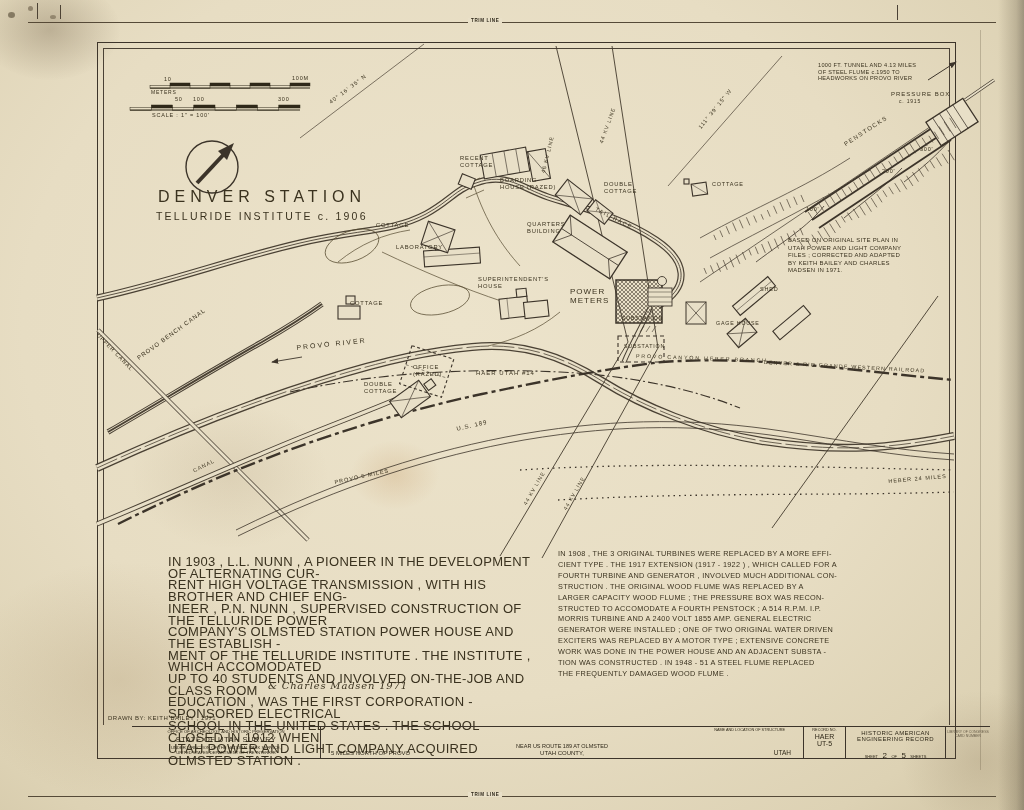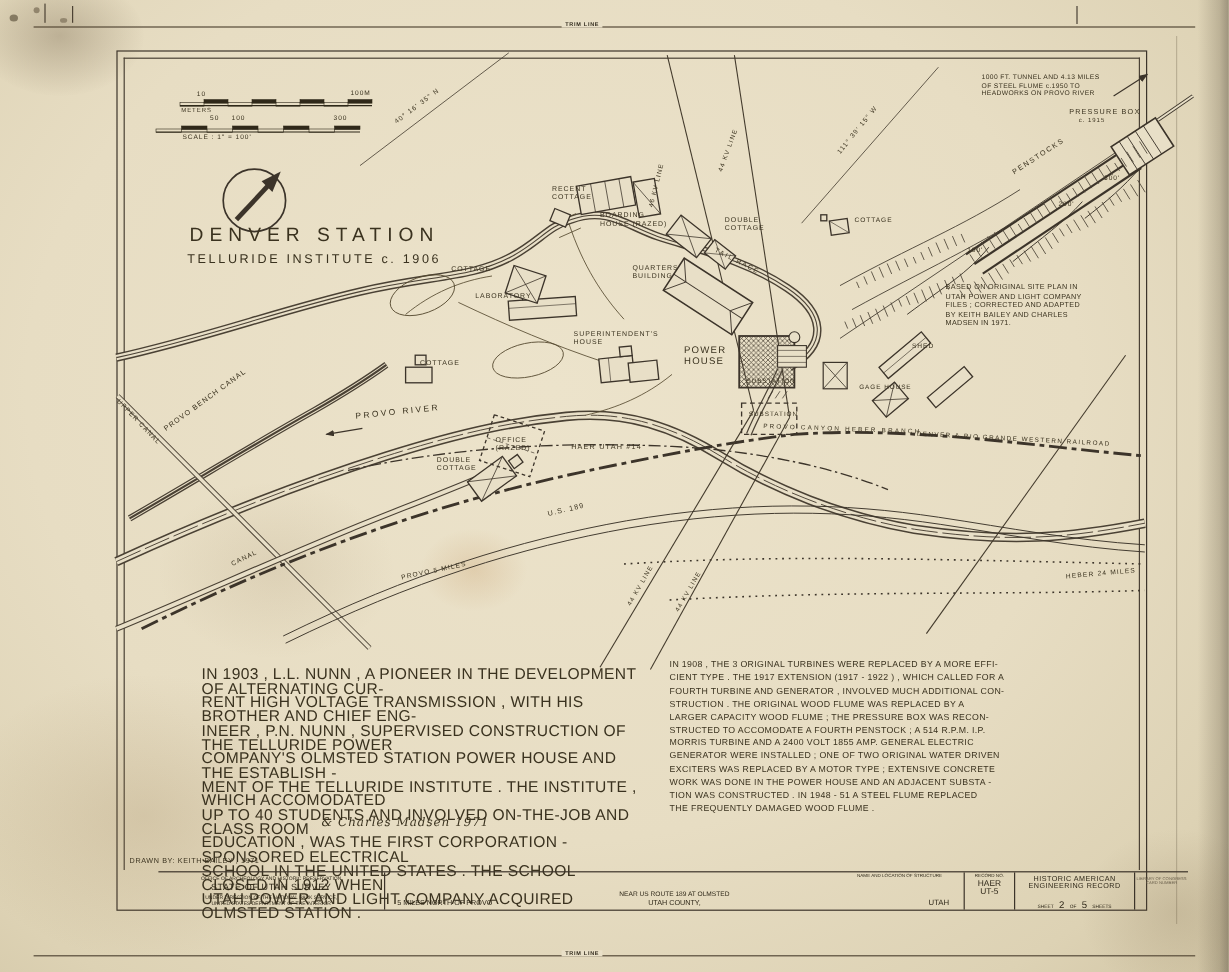--- a/index.html
+++ b/index.html
@@ -377,21 +377,21 @@
 <div class="ml" style="left:604px;top:181px;font-size:5.8px">DOUBLE
 COTTAGE</div>
 <div class="ml" style="left:527px;top:221px;font-size:5.8px">QUARTERS
 BUILDING</div>
 <div class="ml" style="left:597px;top:206px;font-size:5.5px;letter-spacing:1.5px;transform:rotate(27deg);transform-origin:left top">TAIL RACE</div>
 <div class="ml" style="left:376px;top:222px;font-size:5.8px">COTTAGE</div>
 <div class="ml" style="left:396px;top:244px;font-size:5.8px">LABORATORY</div>
 <div class="ml" style="left:478px;top:276px;font-size:5.8px">SUPERINTENDENT'S
 HOUSE</div>
 <div class="ml" style="left:570px;top:287px;font-size:8px;letter-spacing:1px">POWER
-HOUSE</div>
+METERS</div>
 <div class="ml" style="left:622px;top:315px;font-size:5.3px">SUBSTATION</div>
 <div class="ml" style="left:624px;top:343px;font-size:5.3px">SUBSTATION</div>
 <div class="ml" style="left:760px;top:286px;font-size:5.5px">SHED</div>
 <div class="ml" style="left:716px;top:320px;font-size:5.3px">GAGE HOUSE</div>
 <div class="ml" style="left:350px;top:300px;font-size:5.8px">COTTAGE</div>
 <div class="ml" style="left:364px;top:381px;font-size:5.8px">DOUBLE
 COTTAGE</div>
 <div class="ml" style="left:413px;top:364px;font-size:5.8px">OFFICE
 (RAZED)</div>
 <div class="ml" style="left:476px;top:370px;font-size:6px;letter-spacing:1px">HAER  UTAH  #14</div>

